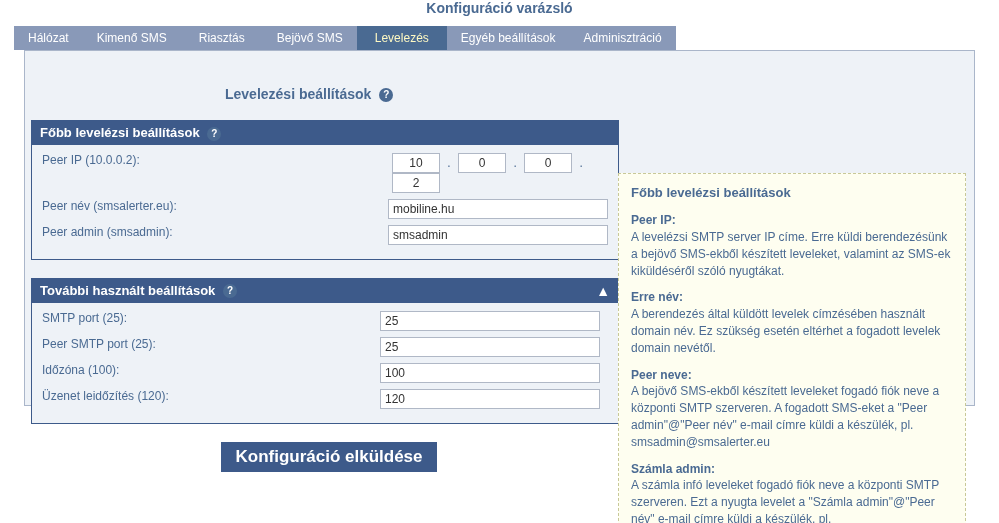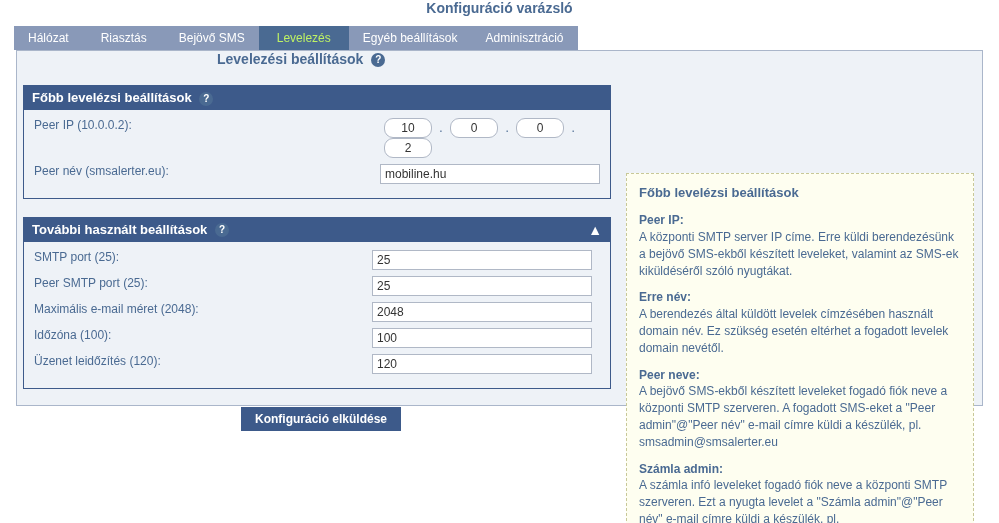--- a/index.html
+++ b/index.html
@@ -24,27 +24,27 @@
   .tab {
     background: #8999b8;
     color: #fff;
     padding: 5px 14px;
     font-size: 12px;
     cursor: pointer;
     border: none;
   }
   .tab.active {
     background: #4a6a92;
-    color: #bef264;
+    color: #fef9c3;
   }
   .content-frame {
     border: 1px solid #aab6ca;
-    margin: 0 16px;
+    margin: 0 24px;
     background: #eef2f7;
-    padding: 0 0 18px 0;
+    padding: 35px 0 18px 0;
     position: relative;
     height: 356px;
   }
   .page-title {
     color: #4a6a92;
     font-weight: bold;
     font-size: 14px;
     text-align: left;
     padding-left: 200px;
     margin-bottom: 18px;
@@ -106,40 +106,39 @@
   input[type="text"] {
     border: 1px solid #b0b8c6;
     padding: 2px 4px;
     font-size: 12px;
     color: #333;
     background: #fff;
   }
   .ip-oct {
     width: 48px;
     text-align: center;
-    border-radius: 9px;
   }
   .dot {
     padding: 0 4px;
     color: #4a6a92;
   }
   .wide {
     width: 220px;
   }
   .submit-row {
     text-align: center;
     margin-top: 10px;
     width: 600px;
   }
   .btn-submit {
     background: #3d5a8a;
     color: #fff;
     border: none;
     padding: 5px 14px;
-    font-size: 12px;
+    font-size: 17px;
     font-weight: bold;
     cursor: pointer;
   }
   .help-panel {
     position: absolute;
     top: 122px;
     right: 8px;
     width: 348px;
     background: #fefef0;
     border: 1px dashed #c8c898;
@@ -161,20 +160,21 @@
     padding: 5px 18px;
   }
 </style>
 </head>
 <body>
 
 <div class="wizard-title">Konfiguráció varázsló</div>
 
 <div class="tabs">
   <div class="tab">Hálózat</div>
+  <div class="tab">Kimenő SMS</div>
   <div class="tab tab-wide">Riasztás</div>
   <div class="tab">Bejövő SMS</div>
   <div class="tab active tab-wide">Levelezés</div>
   <div class="tab">Egyéb beállítások</div>
   <div class="tab">Adminisztráció</div>
 </div>
 
 <div class="content-frame">
 
   <div class="page-title">
@@ -201,20 +201,24 @@
             <span class="dot">.</span>
             <input type="text" class="ip-oct" value="0" style="">
             <span class="dot">.</span>
             <input type="text" class="ip-oct" value="2" style="">
           </div>
         </div>
         <div class="row">
           <div class="row-label">Peer név (smsalerter.eu):</div>
           <div class="row-input"><input type="text" class="wide" value="mobiline.hu" style=""></div>
         </div>
+        <div class="row">
+          <div class="row-label">Peer admin (smsadmin):</div>
+          <div class="row-input"><input type="text" class="wide" value="smsadmin" style=""></div>
+        </div>
       </div>
     </div>
 
     <div class="section">
       <div class="section-header">
         <span>
           <span>További használt beállítások</span>
           <span class="help-icon">?</span>
         </span>
         <span class="toggle-icon">▲</span>
@@ -222,44 +226,40 @@
       <div class="section-body">
         <div class="row">
           <div class="row-label" style="width:338px">SMTP port (25):</div>
           <div class="row-input"><input type="text" class="wide" value="25" style=""></div>
         </div>
         <div class="row">
           <div class="row-label" style="width:338px">Peer SMTP port (25):</div>
           <div class="row-input"><input type="text" class="wide" value="25" style=""></div>
         </div>
         <div class="row">
-          <div class="row-label" style="width:338px">Maximális e-mail méret (2048):</div>
-          <div class="row-input"><input type="text" class="wide" value="2048" style=""></div>
-        </div>
-        <div class="row">
           <div class="row-label" style="width:338px">Időzóna (100):</div>
           <div class="row-input"><input type="text" class="wide" value="100" style=""></div>
         </div>
         <div class="row">
           <div class="row-label" style="width:338px">Üzenet leidőzítés (120):</div>
           <div class="row-input"><input type="text" class="wide" value="120" style=""></div>
         </div>
       </div>
     </div>
 
     <div class="submit-row">
       <button class="btn-submit">Konfiguráció elküldése</button>
     </div>
 
   </div>
 
   <div class="help-panel">
     <h3>Főbb levelézsi beállítások</h3>
     <div class="term">Peer IP:</div>
-    <div>A központi SMTP server IP címe. Erre küldi berendezésünk a bejövő SMS-ekből készített leveleket, valamint az SMS-ek kiküldéséről szóló nyugtákat.</div>
+    <div>A levelézsi SMTP server IP címe. Erre küldi berendezésünk a bejövő SMS-ekből készített leveleket, valamint az SMS-ek kiküldéséről szóló nyugtákat.</div>
     <div class="term">Erre név:</div>
     <div>A berendezés által küldött levelek címzésében használt domain név. Ez szükség esetén eltérhet a fogadott levelek domain nevétől.</div>
     <div class="term">Peer neve:</div>
     <div>A bejövő SMS-ekből készített leveleket fogadó fiók neve a központi SMTP szerveren. A fogadott SMS-eket a "Peer admin"@"Peer név" e-mail címre küldi a készülék, pl. smsadmin@smsalerter.eu</div>
     <div class="term">Számla admin:</div>
     <div>A számla infó leveleket fogadó fiók neve a központi SMTP szerveren. Ezt a nyugta levelet a "Számla admin"@"Peer név" e-mail címre küldi a készülék, pl. chargeadmin@smsalerter.eu</div>
   </div>
 
 </div>
 

